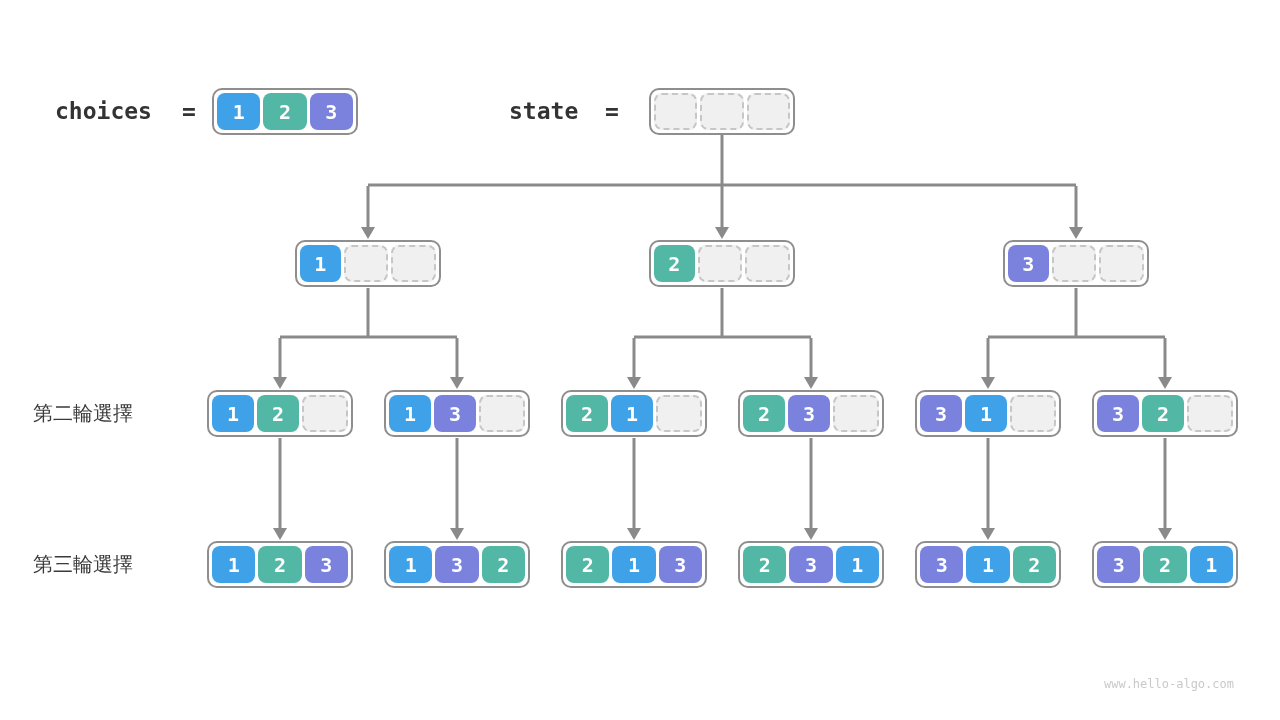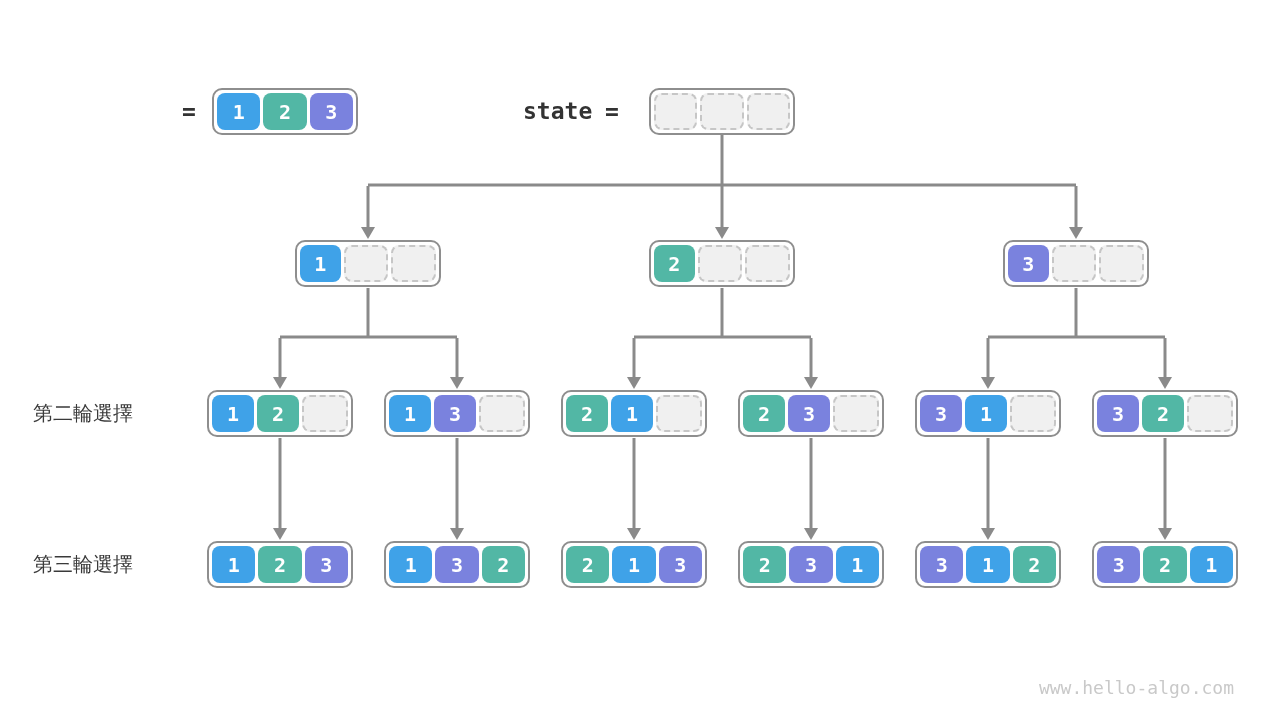--- a/index.html
+++ b/index.html
@@ -25,21 +25,21 @@
     font-family:"DejaVu Sans Mono","Liberation Mono",monospace;
     font-weight:bold;font-size:23px;color:#333333;
   }
   .row-label{
     position:absolute;left:33px;height:47px;line-height:47px;
     font-size:20px;font-weight:500;color:#3a3a3a;
   }
   .watermark{
     position:absolute;right:46px;top:677px;
     font-family:"DejaVu Sans Mono","Liberation Mono",monospace;
-    font-size:18px;color:#c9c9c9;
+    font-size:12px;color:#c9c9c9;
   }
 </style>
 </head>
 <body>
 
 <div class="canvas">
 
   <svg class="connectors" viewBox="0 0 1280 720" xmlns="http://www.w3.org/2000/svg">
     <g stroke="#8a8a8a" stroke-width="3" fill="none">
 
@@ -80,28 +80,29 @@
       <polygon points="1158,377 1172,377 1165,389"></polygon>
       <polygon points="273,528 287,528 280,540"></polygon>
       <polygon points="450,528 464,528 457,540"></polygon>
       <polygon points="627,528 641,528 634,540"></polygon>
       <polygon points="804,528 818,528 811,540"></polygon>
       <polygon points="981,528 995,528 988,540"></polygon>
       <polygon points="1158,528 1172,528 1165,540"></polygon>
     </g>
   </svg>
 
+  <div class="mono-label" style="left:55px;top:88px">choices</div>
   <div class="mono-label" style="left:182px;top:88px">=</div>
   <div class="node" style="left:212px;top:88px">
     <span class="cell" style="background: rgb(63, 162, 232);">1</span>
     <span class="cell" style="background: rgb(82, 183, 165);">2</span>
     <span class="cell" style="background: rgb(122, 130, 222);">3</span>
   </div>
 
-  <div class="mono-label" style="left:523px;top:88px">state</div>
+  <div class="mono-label" style="left:509px;top:88px">state</div>
   <div class="mono-label" style="left:605px;top:88px">=</div>
   <div class="node" style="left:649px;top:88px">
     <span class="cell empty"></span>
     <span class="cell empty"></span>
     <span class="cell empty"></span>
   </div>
 
   <div class="row-label" style="top:541px">第三輪選擇</div>
   <div class="row-label" style="top:390px">第二輪選擇</div>
 

